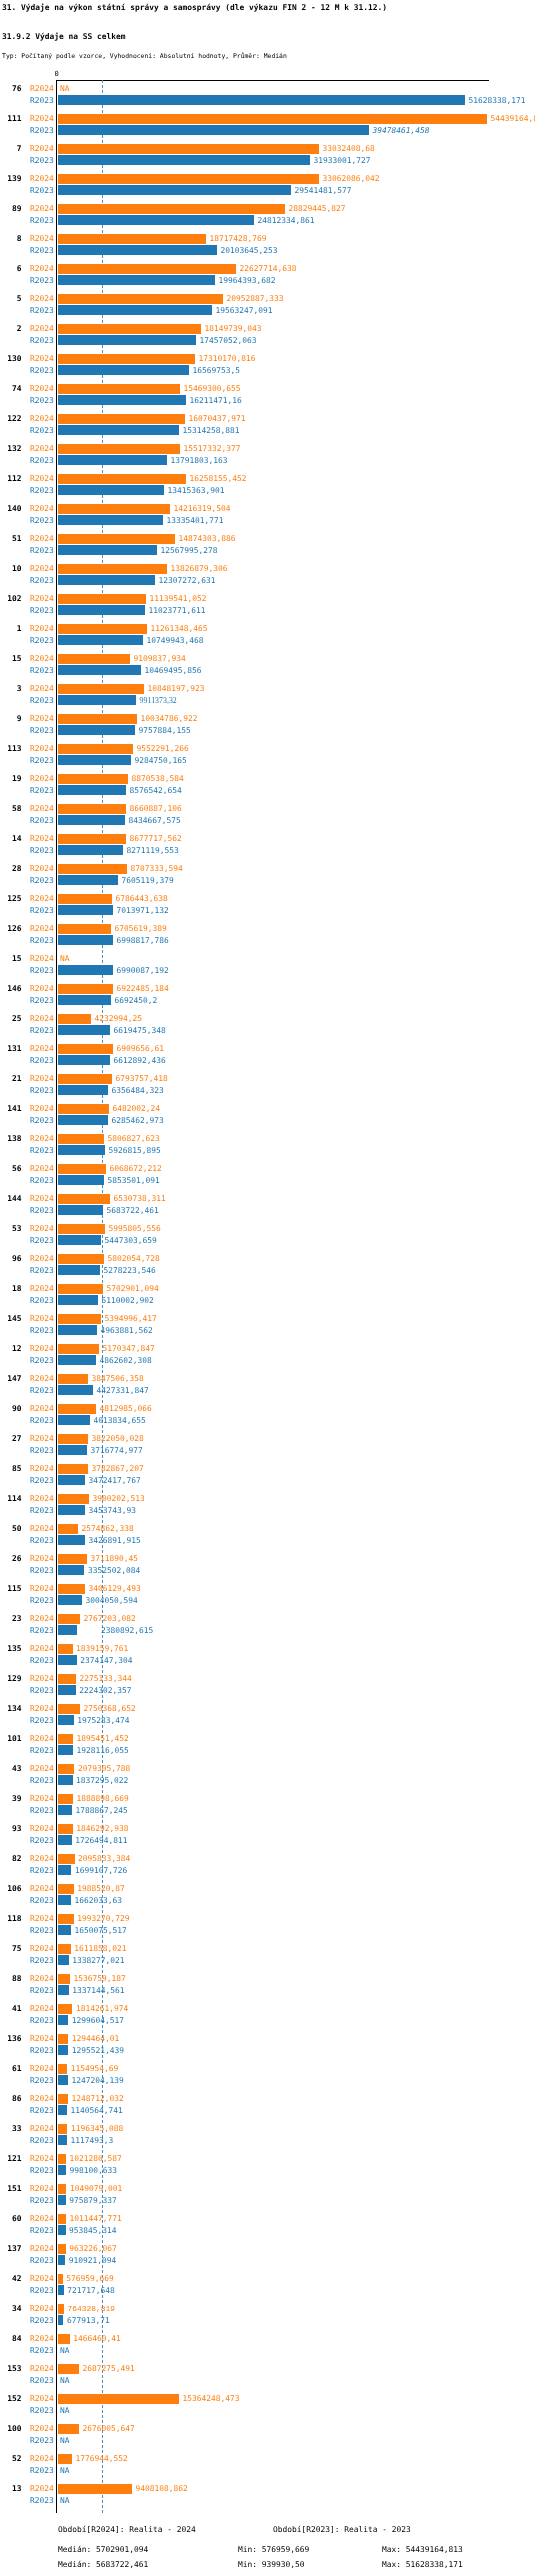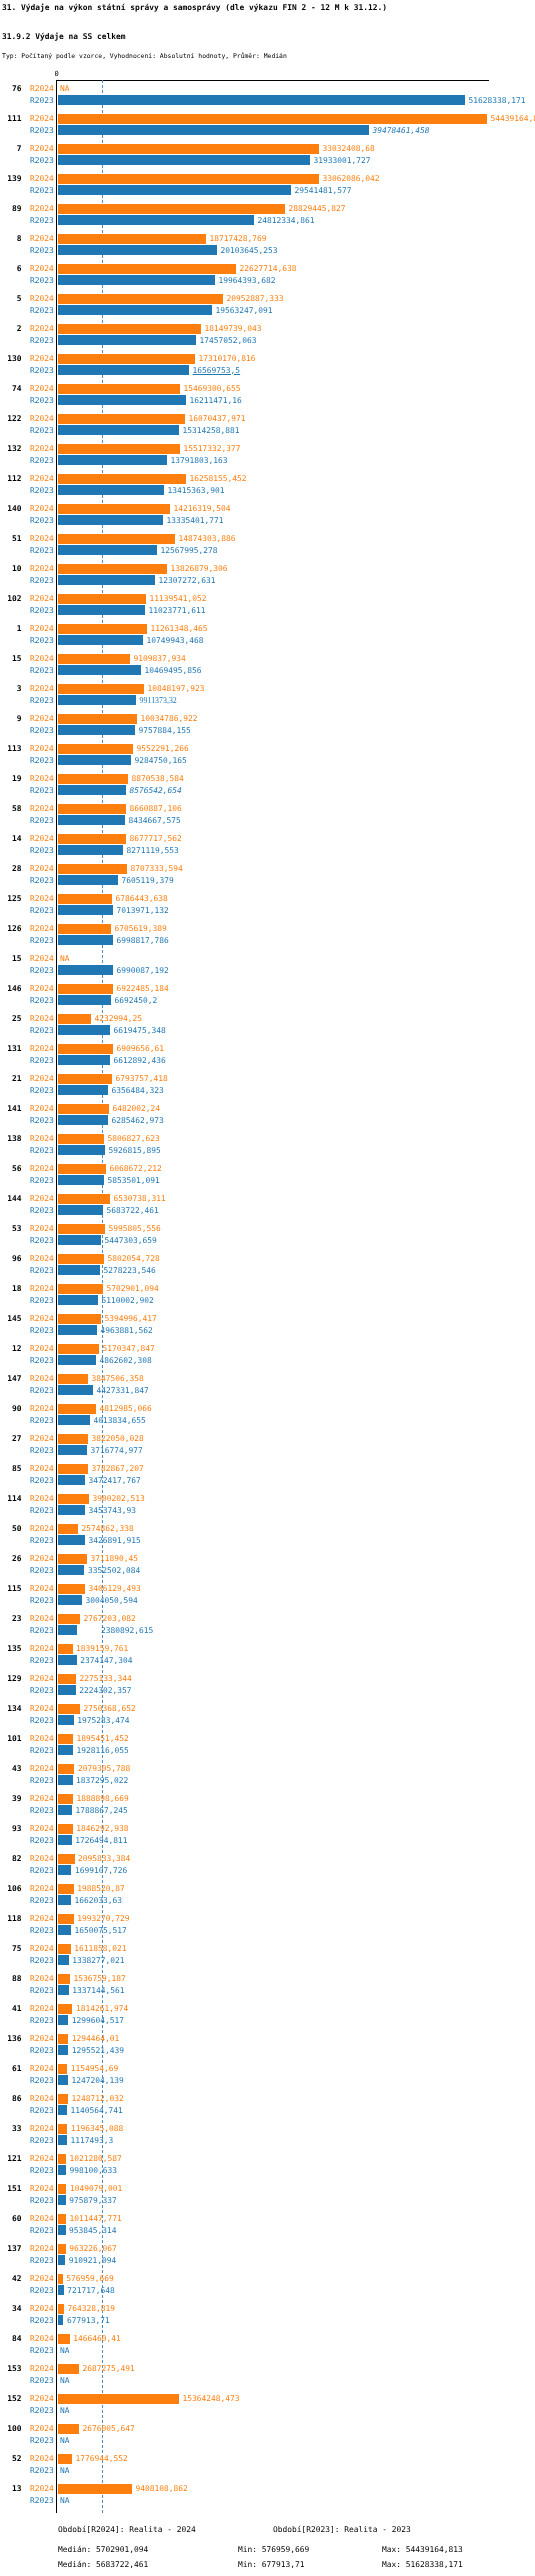--- a/index.html
+++ b/index.html
@@ -156,21 +156,21 @@
     <div class="group">
       <div class="gid">130</div>
       <div class="row">
         <span class="slabel" style="color: rgb(255, 127, 14);">R2024</span>
         <div class="bar" style="width: 137px; background: rgb(255, 127, 14);"></div>
         <span class="val" style="color: rgb(255, 127, 14);">17310170,816</span>
       </div>
       <div class="row">
         <span class="slabel" style="color: rgb(31, 119, 180);">R2023</span>
         <div class="bar" style="width: 131px; background: rgb(31, 119, 180);"></div>
-        <span class="val" style="color: rgb(31, 119, 180); text-decoration: underline;">16569753,5</span>
+        <span class="val" style="color: rgb(31, 119, 180);">16569753,5</span>
       </div>
     </div>
     <div class="group">
       <div class="gid">74</div>
       <div class="row">
         <span class="slabel" style="color: rgb(255, 127, 14);">R2024</span>
         <div class="bar" style="width: 122px; background: rgb(255, 127, 14);"></div>
         <span class="val" style="color: rgb(255, 127, 14);">15469300,655</span>
       </div>
       <div class="row">
@@ -338,21 +338,21 @@
     <div class="group">
       <div class="gid">19</div>
       <div class="row">
         <span class="slabel" style="color: rgb(255, 127, 14);">R2024</span>
         <div class="bar" style="width: 70px; background: rgb(255, 127, 14);"></div>
         <span class="val" style="color: rgb(255, 127, 14);">8870538,584</span>
       </div>
       <div class="row">
         <span class="slabel" style="color: rgb(31, 119, 180);">R2023</span>
         <div class="bar" style="width: 68px; background: rgb(31, 119, 180);"></div>
-        <span class="val" style="color: rgb(31, 119, 180); font-style: italic;">8576542,654</span>
+        <span class="val" style="color: rgb(31, 119, 180);">8576542,654</span>
       </div>
     </div>
     <div class="group">
       <div class="gid">58</div>
       <div class="row">
         <span class="slabel" style="color: rgb(255, 127, 14);">R2024</span>
         <div class="bar" style="width: 68px; background: rgb(255, 127, 14);"></div>
         <span class="val" style="color: rgb(255, 127, 14);">8660887,106</span>
       </div>
       <div class="row">
@@ -995,21 +995,21 @@
         <span class="slabel" style="color: rgb(31, 119, 180);">R2023</span>
         <div class="bar" style="width: 5.7px; background: rgb(31, 119, 180);"></div>
         <span class="val" style="color: rgb(31, 119, 180);">721717,648</span>
       </div>
     </div>
     <div class="group">
       <div class="gid">34</div>
       <div class="row">
         <span class="slabel" style="color: rgb(255, 127, 14);">R2024</span>
         <div class="bar" style="width: 6px; background: rgb(255, 127, 14);"></div>
-        <span class="val" style="color: rgb(255, 127, 14);">764328,819</span>
+        <span class="val" style="color: rgb(255, 127, 14); font-family: Liberation Mono, monospace;">764328,819</span>
       </div>
       <div class="row">
         <span class="slabel" style="color: rgb(31, 119, 180);">R2023</span>
         <div class="bar" style="width: 5.4px; background: rgb(31, 119, 180);"></div>
         <span class="val" style="color: rgb(31, 119, 180);">677913,71</span>
       </div>
     </div>
     <div class="group">
       <div class="gid">84</div>
       <div class="row">
@@ -1085,15 +1085,15 @@
   </div>
 
 <div class="flegend" style="left:58px;top:2525px;">Období[R2024]: Realita - 2024</div>
 <div class="flegend" style="left:273px;top:2525px;">Období[R2023]: Realita - 2023</div>
 
 <div class="fstat" style="left:58px;top:2545px;">Medián: 5702901,094</div>
 <div class="fstat" style="left:238px;top:2545px;">Min: 576959,669</div>
 <div class="fstat" style="left:382px;top:2545px;">Max: 54439164,813</div>
 
 <div class="fstat" style="left:58px;top:2560px;">Medián: 5683722,461</div>
-<div class="fstat" style="left:238px;top:2560px;">Min: 677913,71</div>
+<div class="fstat" style="left:238px;top:2560px;">Min: 939930,50</div>
 <div class="fstat" style="left:382px;top:2560px;">Max: 51628338,171</div>
 
 
 </body></html>

